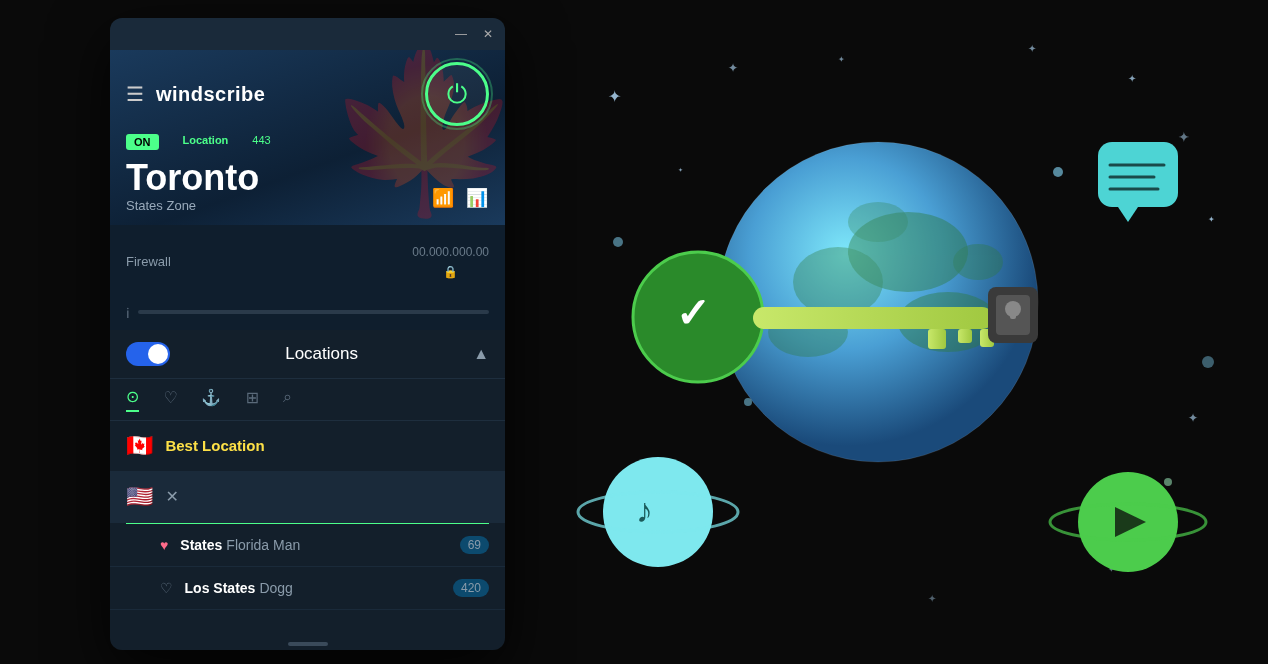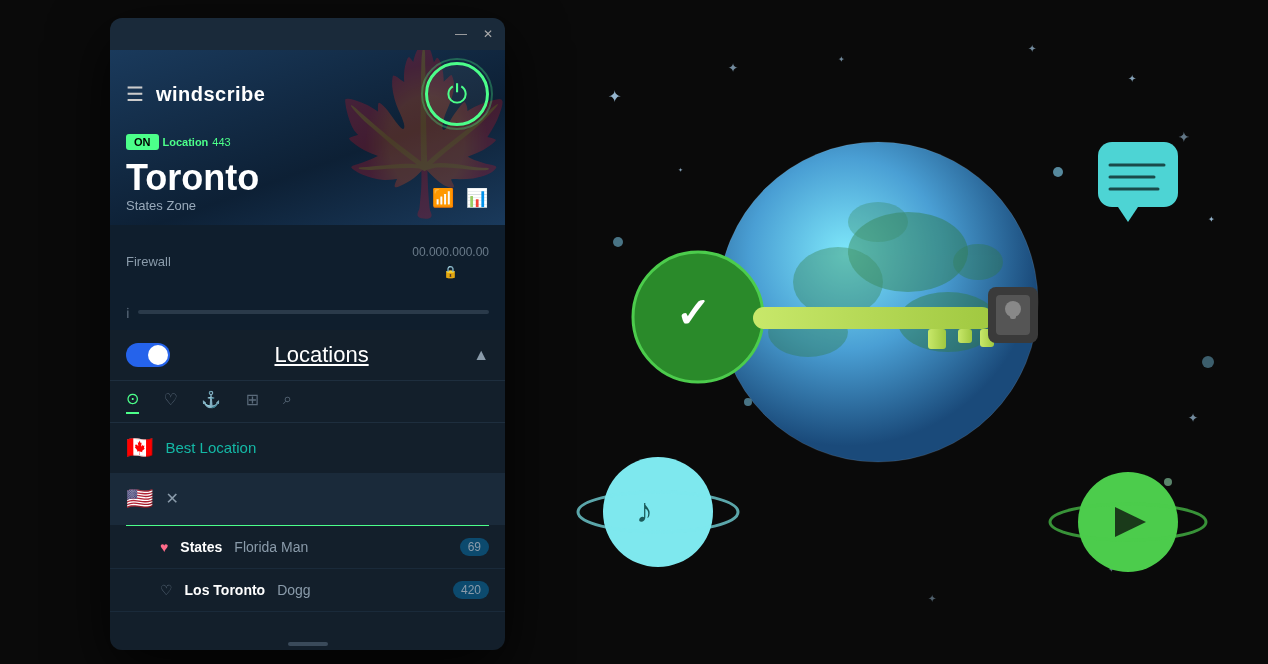--- a/index.html
+++ b/index.html
@@ -110,22 +110,21 @@
       width: 72px;
       height: 72px;
       border-radius: 50%;
       border: 2px solid rgba(76,255,138,0.3);
       top: -7px;
       left: -7px;
     }
 
     .status-badges {
       display: flex;
-      gap: 4px;
-      align-items: center;
+      gap: 24px;
       margin-bottom: 8px;
     }
 
     .badge-on {
       background: #4cff8a;
       color: #000;
       font-size: 11px;
       font-weight: 700;
       padding: 2px 8px;
       border-radius: 3px;
@@ -228,23 +227,22 @@
     .locations-header {
       display: flex;
       align-items: center;
       justify-content: space-between;
       padding: 12px 16px;
       border-bottom: 1px solid #1e2e3e;
     }
 
     .locations-title {
       color: #fff;
-      font-size: 22px;
+      font-size: 17px;
       font-weight: 500;
-      text-decoration: underline;
     }
 
     .chevron-up {
       color: #8a9baa;
       font-size: 16px;
       cursor: pointer;
     }
 
     .locations-tabs {
       display: flex;
@@ -319,22 +317,22 @@
     }
 
     .flag {
       font-size: 22px;
       flex-shrink: 0;
     }
 
     .location-name {
       flex: 1;
       font-size: 15px;
-      font-weight: 400;
-      color: #14b8a6;
+      font-weight: 700;
+      color: #fde047;
     }
 
     .location-close {
       color: #8a9baa;
       font-size: 16px;
       cursor: pointer;
     }
 
     .divider-line {
       height: 1px;
@@ -366,21 +364,21 @@
 
     .server-city {
       font-weight: 700;
       color: #fff;
       font-size: 14px;
     }
 
     .server-alias {
       color: #8a9baa;
       font-size: 14px;
-      margin-left: 12px;
+      margin-left: 4px;
     }
 
     .server-ping {
       margin-left: auto;
       color: #8a9baa;
       font-size: 12px;
       background: #0c4a6e;
       padding: 2px 8px;
       border-radius: 10px;
     }
@@ -494,21 +492,21 @@
         <span class="heart-icon filled">♥</span>
         <span>
           <span class="server-city">States</span><span class="server-alias">Florida Man</span>
         </span>
         <span class="server-ping">69</span>
       </div>
 
       <div class="server-item">
         <span class="heart-icon outline">♡</span>
         <span>
-          <span class="server-city">Los Toronto</span><span class="server-alias">Dogg</span>
+          <span class="server-city">Los States</span><span class="server-alias">Dogg</span>
         </span>
         <span class="server-ping">420</span>
       </div>
 
     </div>
 
     <div class="scrollbar-indicator"></div>
   </div>
 </div>
 

